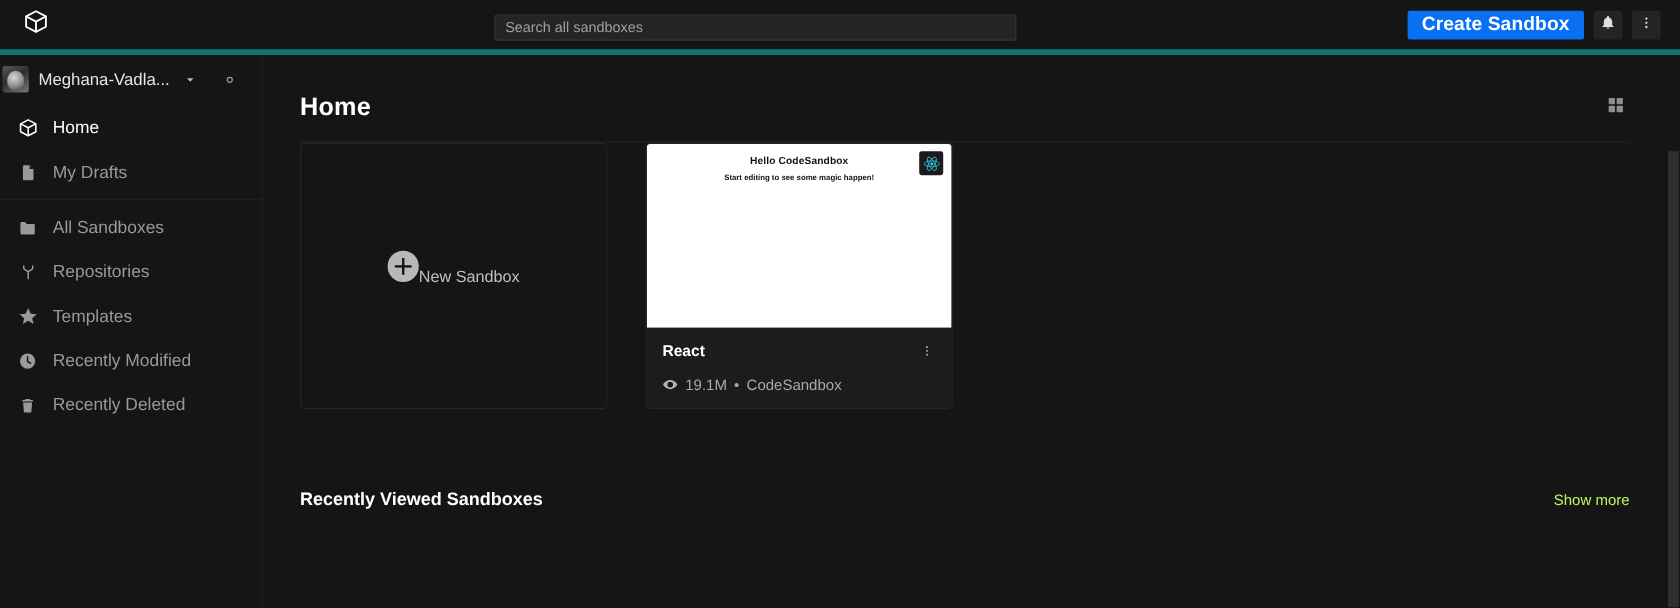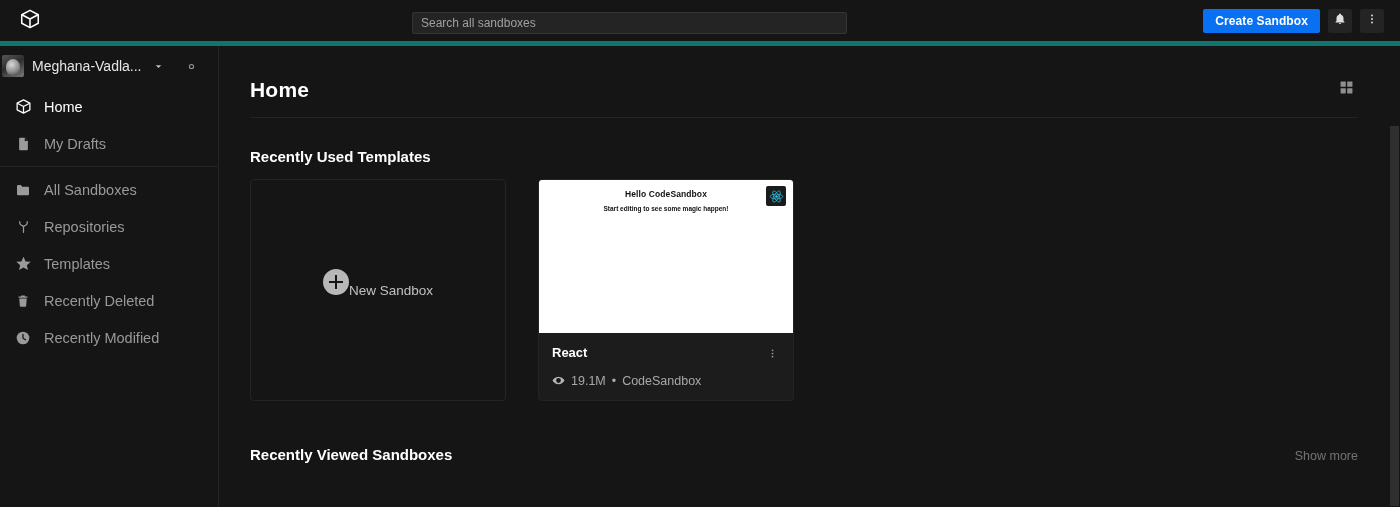--- a/index.html
+++ b/index.html
@@ -70,21 +70,21 @@
     align-items: center;
     gap: 8px;
     padding-right: 4px;
   }
 
   .create-btn {
     background: #0971f1;
     color: #ffffff;
     border: none;
     border-radius: 2px;
-    font-size: 12px;
+    font-size: 16px;
     font-weight: bold;
     font-family: "Liberation Sans", sans-serif;
     height: 24px;
     padding: 0 12px;
     cursor: pointer;
     letter-spacing: 0.1px;
   }
 
   .icon-btn {
     width: 24px;
@@ -320,25 +320,25 @@
     gap: 6px;
     margin-top: 11px;
     color: #a8a8a8;
     font-size: 12.5px;
   }
 
   .bottom-head {
     display: flex;
     align-items: baseline;
     justify-content: space-between;
-    margin-top: 45px;
+    margin-top: 67px;
     margin-right: 12px;
   }
   .bottom-title { color: #ffffff; font-size: 15px; font-weight: bold; }
-  .show-more { color: #737373; font-size: 12.5px; cursor: pointer; }
+  .show-more { color: #bef264; font-size: 12.5px; cursor: pointer; }
 
   
   .scrollbar-track {
     position: absolute;
     right: 0;
     top: 0;
     width: 11px;
     height: 100%;
     background: #151515;
   }
@@ -461,35 +461,35 @@
           <span class="nav-ico">
             <svg width="17" height="17" viewBox="0 0 24 24" fill="#9a9a9a">
               <path d="M12 2.5 15 9l7.1.6-5.4 4.7 1.6 7-6.3-3.8-6.3 3.8 1.6-7L1.9 9.6 9 9z"></path>
             </svg>
           </span>
           <span>Templates</span>
         </div>
 
         <div class="nav-item">
           <span class="nav-ico">
-            <svg width="14" height="16" viewBox="0 0 24 24" fill="#9a9a9a">
-              <path d="M9 2.5h6l1 1.6h3.6v2.2H4.4V4.1H8zM5.6 7.6h12.8l-1 13A1.6 1.6 0 0 1 15.8 22H8.2a1.6 1.6 0 0 1-1.6-1.4z"></path>
-            </svg>
-          </span>
-          <span>Recently Deleted</span>
-        </div>
-
-        <div class="nav-item">
-          <span class="nav-ico">
             <svg width="16" height="16" viewBox="0 0 24 24" fill="#9a9a9a">
               <circle cx="12" cy="12" r="9.5"></circle>
               <path d="M12 6.4v6l3.8 2.3" stroke="#151515" stroke-width="1.9" fill="none" stroke-linecap="round"></path>
             </svg>
           </span>
           <span>Recently Modified</span>
+        </div>
+
+        <div class="nav-item">
+          <span class="nav-ico">
+            <svg width="14" height="16" viewBox="0 0 24 24" fill="#9a9a9a">
+              <path d="M9 2.5h6l1 1.6h3.6v2.2H4.4V4.1H8zM5.6 7.6h12.8l-1 13A1.6 1.6 0 0 1 15.8 22H8.2a1.6 1.6 0 0 1-1.6-1.4z"></path>
+            </svg>
+          </span>
+          <span>Recently Deleted</span>
         </div>
 
       </div>
     </div>
 
     <div class="content">
 
       <div class="page-head">
         <div class="page-title">Home</div>
         <div class="view-toggle">
@@ -497,21 +497,20 @@
             <svg width="15" height="15" viewBox="0 0 24 24" fill="#8e8e8e">
               <rect x="2.5" y="2.5" width="8.4" height="8.4" rx="1"></rect>
               <rect x="13.1" y="2.5" width="8.4" height="8.4" rx="1"></rect>
               <rect x="2.5" y="13.1" width="8.4" height="8.4" rx="1"></rect>
               <rect x="13.1" y="13.1" width="8.4" height="8.4" rx="1"></rect>
             </svg>
           </span>
         </div>
       </div>
 
-      <div class="section-title">Recently Used Templates</div>
 
       <div class="cards-row">
 
         <div class="new-card">
           <div class="plus-circle"></div>
           <div class="new-card-label">New Sandbox</div>
         </div>
 
         <div class="tpl-card">
           <div class="tpl-preview">

